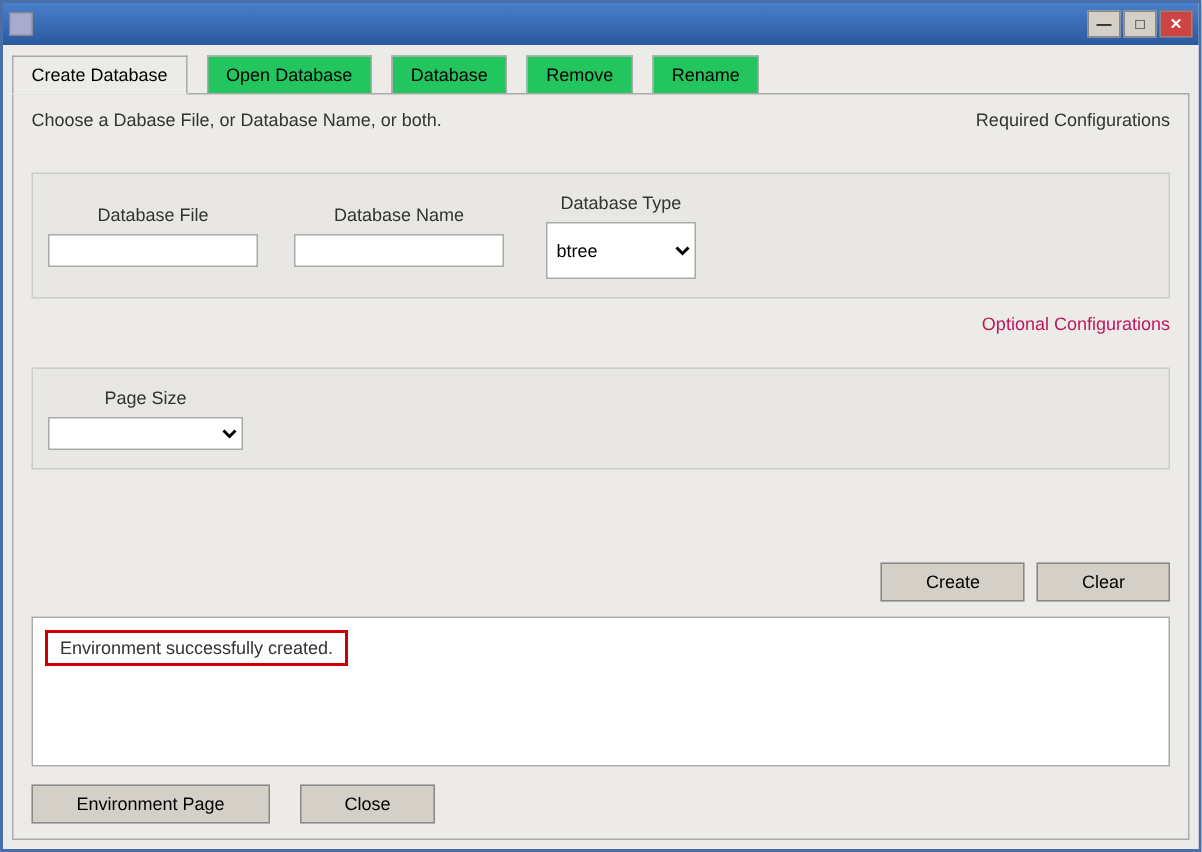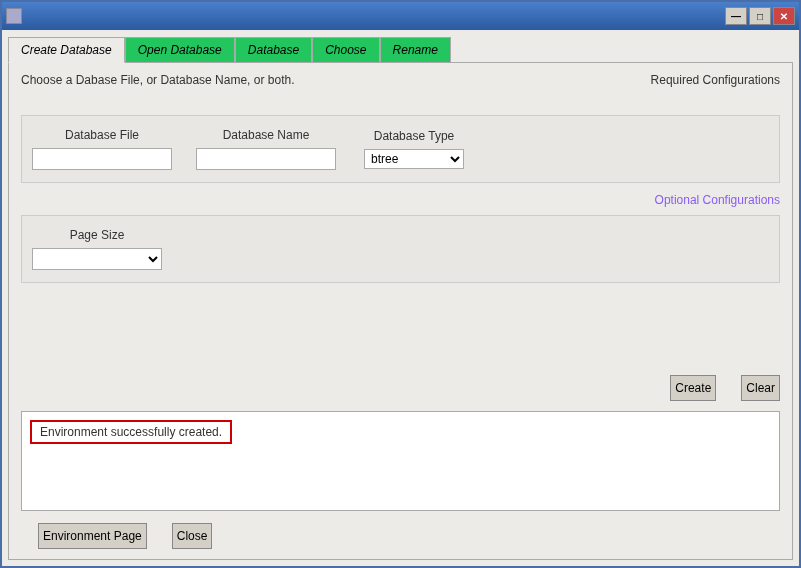--- a/index.html
+++ b/index.html
@@ -59,23 +59,22 @@
     .content {
       flex: 1;
       background: #ecebe8;
       display: flex;
       flex-direction: column;
       padding: 6px;
     }
     
     .tabs {
       display: flex;
-      gap: 0;
+      gap: 13px;
       margin-bottom: 0;
-      font-style: italic;
     }
     .tab {
       padding: 5px 12px;
       border: 1px solid #aaa;
       background: #22c55e;
       cursor: pointer;
       font-size: 12px;
       border-bottom: none;
       position: relative;
       top: 1px;
@@ -131,35 +130,35 @@
     }
     .text-input {
       height: 22px;
       border: 1px solid #aaa;
       background: white;
       padding: 0 4px;
       font-size: 12px;
       width: 140px;
     }
     .select-input {
-      height: 20px;
+      height: 38px;
       border: 1px solid #aaa;
       background: white;
       padding: 0 2px;
       font-size: 12px;
       width: 100px;
       appearance: auto;
     }
     
     .optional-header {
       text-align: right;
       font-size: 12px;
-      color: #8b5cf6;
+      color: #be185d;
       margin-top: 10px;
-      margin-bottom: 8px;
+      margin-bottom: 22px;
     }
     .optional-section {
       border: 1px solid #ccc;
       background: #e8e7e4;
       padding: 12px 10px;
       display: flex;
       align-items: center;
       gap: 6px;
     }
     .page-size-select {
@@ -173,27 +172,26 @@
     }
     
     .action-buttons {
       display: flex;
       justify-content: flex-end;
       gap: 8px;
       margin-top: 12px;
       margin-bottom: 10px;
     }
     .btn {
-      padding: 4px 4px;
+      padding: 4px 29px;
       border: 1px solid #888;
       background: #d4d0c8;
       cursor: pointer;
       font-size: 12px;
       height: 26px;
-      margin-left: 17px;
     }
     
     .output-area {
       border: 1px solid #aaa;
       background: white;
       flex: 1;
       min-height: 100px;
       padding: 8px;
       position: relative;
       margin-bottom: 8px;
@@ -201,21 +199,21 @@
     .success-box {
       border: 2px solid #cc0000;
       display: inline-block;
       padding: 3px 8px;
       font-size: 12px;
       color: #333;
     }
     
     .bottom-buttons {
       display: flex;
-      gap: 8px;
+      gap: 20px;
       padding-top: 4px;
     }
   </style>
 </head>
 <body>
 
 <div class="window">
 
   <div class="title-bar">
     <div class="title-bar-icon"></div>
@@ -225,21 +223,21 @@
       <button class="title-btn close-btn">✕</button>
     </div>
   </div>
 
   <div class="content">
 
     <div class="tabs">
       <div class="tab active">Create Database</div>
       <div class="tab">Open Database</div>
       <div class="tab">Database</div>
-      <div class="tab">Choose</div>
+      <div class="tab">Remove</div>
       <div class="tab">Rename</div>
     </div>
 
     <div class="panel">
       <span class="hint-text">Choose a Dabase File, or Database Name, or both.</span>
       <span class="required-label">Required Configurations</span>
 
       <div class="required-section">
         <div class="field-group">
           <span class="field-label">Database File</span>

